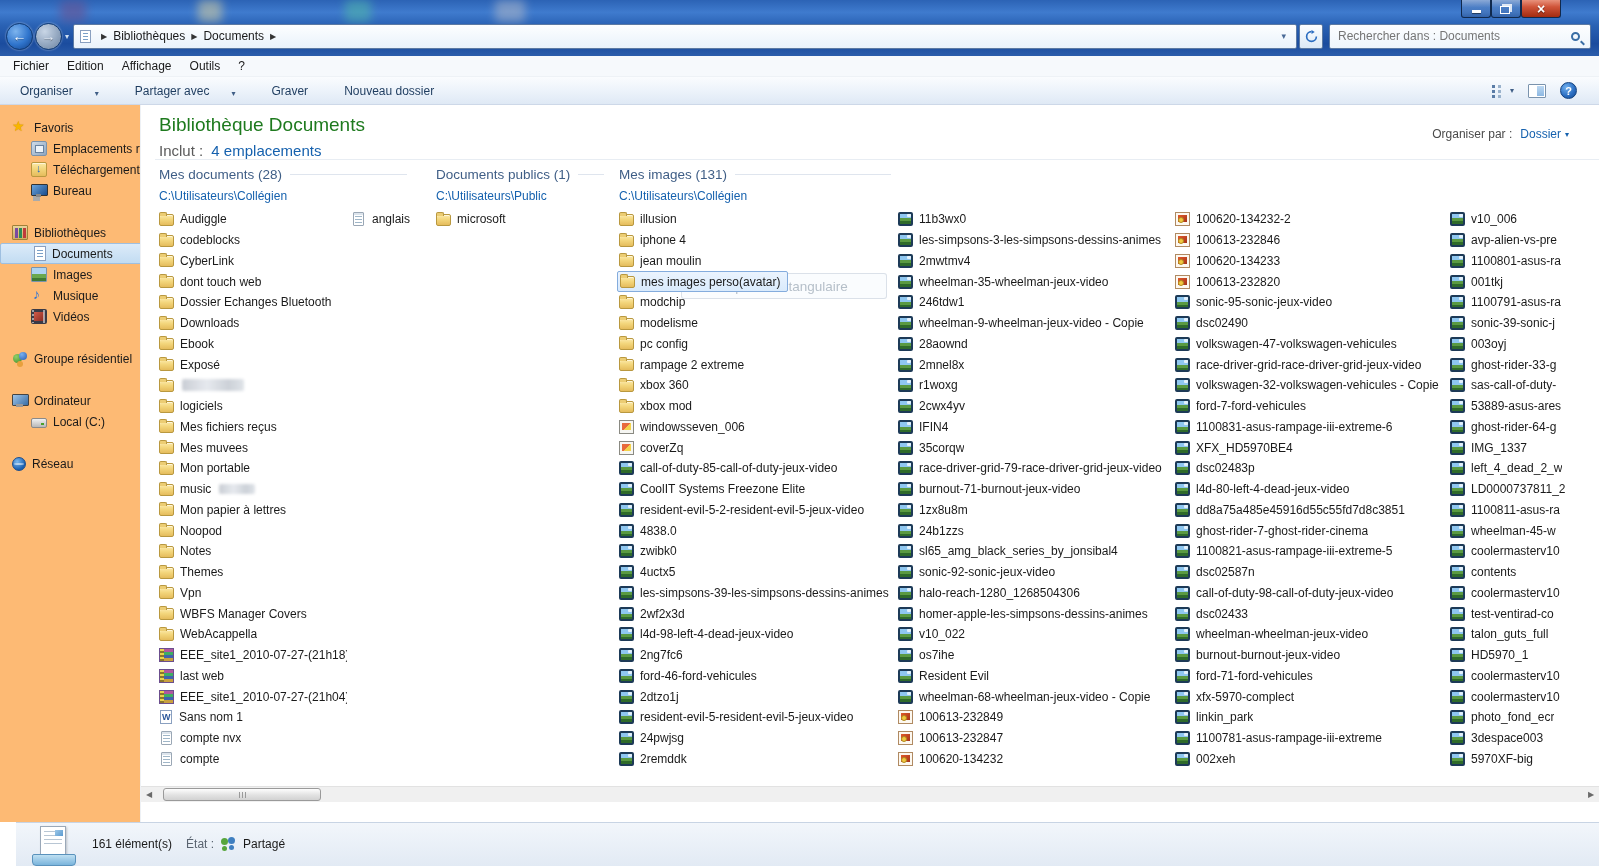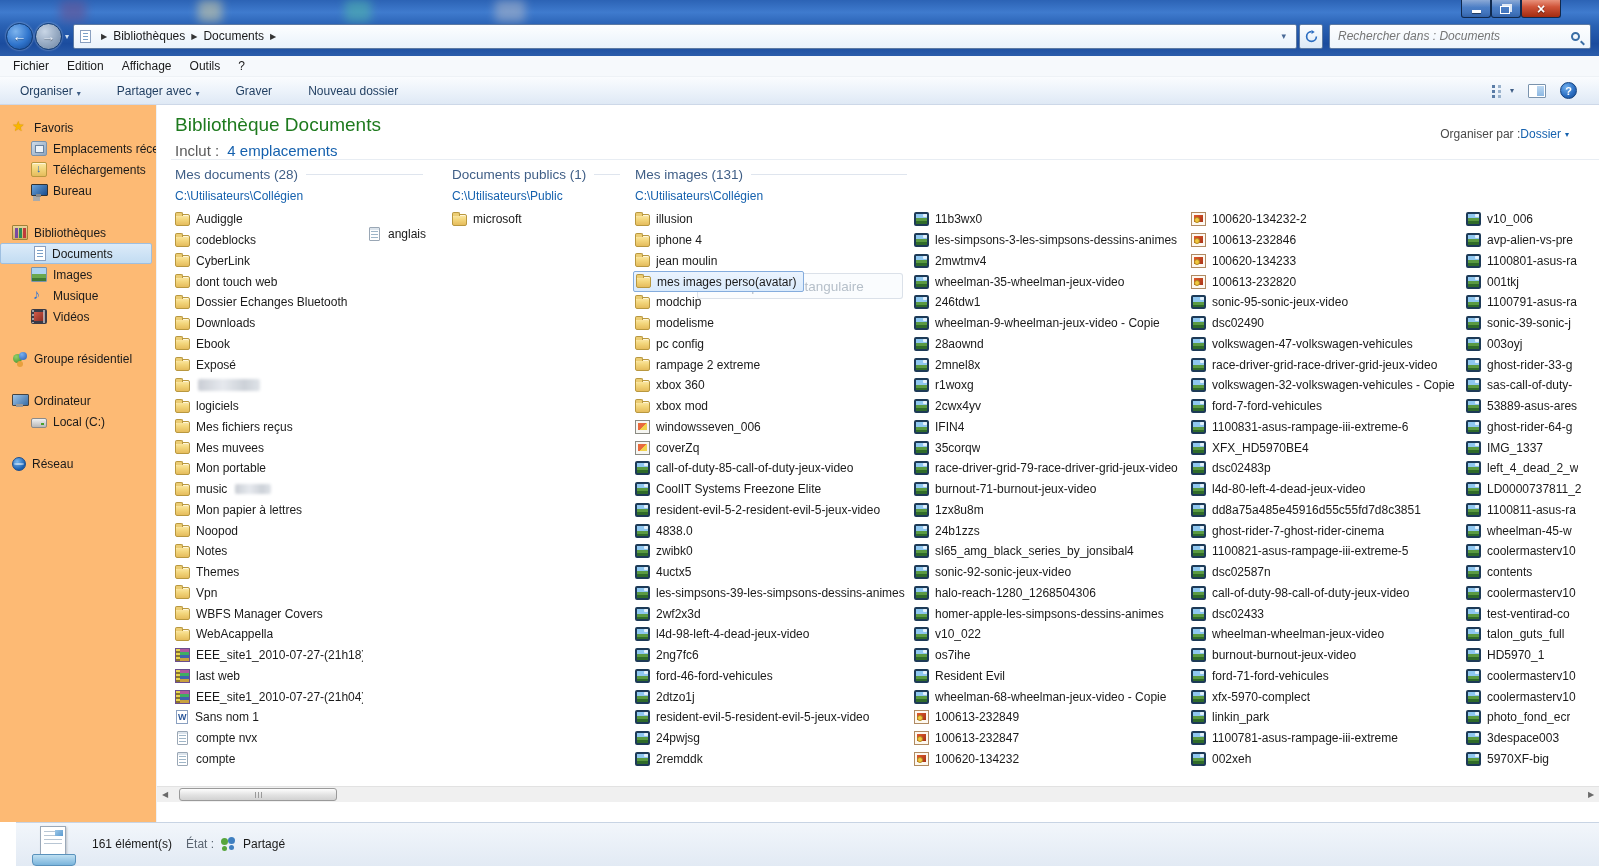--- a/index.html
+++ b/index.html
@@ -29,33 +29,33 @@
   .nav-chevron{color:#cfe0f2;font-size:8px;margin:0 4px 0 3px;}
   .addressbar{height:25px;flex:1;background:linear-gradient(180deg,#fdfeff,#e9f2fb);border:1px solid #5c7aa3;border-radius:2px;display:flex;align-items:center;padding:0 4px;max-width:1238px;}
   .crumb-icon{width:11px;height:13px;background:#fff;border:1px solid #8aa0c0;position:relative;margin:0 4px 0 2px;flex:none;}
   .crumb-icon::before{content:"";position:absolute;left:2px;right:2px;top:2px;height:8px;background:repeating-linear-gradient(180deg,#7aa0c8 0 1px,transparent 1px 3px);}
   .crumb-sep{font-size:8px;color:#333;margin:0 6px;}
   .crumb{color:#1a1a1a;white-space:nowrap;}
   .addr-spacer{flex:1;}
   .addr-drop{font-size:9px;color:#4a6a96;padding:0 6px;}
   .refreshbtn{width:24px;height:25px;margin-left:2px;border:1px solid #5c7aa3;border-radius:2px;background:linear-gradient(180deg,#fdfeff,#dce9f6);display:flex;align-items:center;justify-content:center;flex:none;}
   .searchbox{width:262px;height:25px;margin-left:6px;border:1px solid #5c7aa3;border-radius:2px;background:linear-gradient(180deg,#fdfeff,#eef5fc);display:flex;align-items:center;flex:none;}
-  .searchbox input{border:none;outline:none;background:transparent;flex:1;font-style:italic;color:#6a737e;font-size:12px;padding:0 8px;font-family:"Liberation Sans","DejaVu Sans",sans-serif;}
+  .searchbox input{border:none;outline:none;background:transparent;flex:1;color:#6a737e;font-size:12px;padding:0 8px;font-family:"Liberation Sans","DejaVu Sans",sans-serif;}
   .mag{width:9px;height:9px;border:2px solid #3a6ea5;border-radius:50%;position:relative;margin-right:10px;flex:none;}
   .mag::after{content:"";position:absolute;width:5px;height:2px;background:#3a6ea5;transform:rotate(45deg);left:7px;top:8px;}
 
   
   .menubar{position:absolute;left:0;top:56px;width:100%;height:21px;background:#f6f9fc;border-bottom:1px solid #eef2f6;display:flex;align-items:center;padding-left:4px;}
   .menu-item{padding:2px 9px;color:#1a1a1a;}
 
   
   .toolbar{position:absolute;left:0;top:77px;width:100%;height:28px;
     background:linear-gradient(180deg,#fafcfe 0%,#eef4fb 45%,#dfe9f5 100%);border-bottom:1px solid #cdd8e8;
     display:flex;align-items:center;padding:0 10px;color:#1e3c5f;}
-  .tb-item{padding:4px 10px;display:flex;align-items:flex-end;gap:4px;border-radius:2px;}
+  .tb-item{padding:4px 10px;display:flex;align-items:flex-end;gap:22px;border-radius:2px;}
   .tb-arrow{font-size:8px;color:#3f5e86;}
   .tb-right{margin-left:auto;display:flex;align-items:center;gap:14px;padding-right:12px;}
   .views-grid{width:14px;height:13px;position:relative;}
   .views-grid::before{content:"";position:absolute;left:1px;top:1px;width:3px;height:3px;background:#5a7ca6;
     box-shadow:6px 0 #9ab2cc,0 5px #5a7ca6,6px 5px #9ab2cc,0 10px #5a7ca6,6px 10px #9ab2cc;}
   .pane-icon{width:18px;height:14px;border:1px solid #7a93ad;background:#fff;position:relative;border-radius:1px;}
   .pane-icon::before{content:"";position:absolute;right:1px;top:1px;bottom:1px;width:7px;background:linear-gradient(180deg,#bcd8f2,#8db8e2);}
   .help-icon{width:17px;height:17px;border-radius:50%;background:radial-gradient(circle at 35% 30%,#6fb0ef,#2a6cc0 60%,#164b8e);border:1px solid #12407e;color:#fff;display:flex;align-items:center;justify-content:center;}
   .help-icon::before{content:"?";font-size:11px;font-weight:bold;}
 
@@ -89,25 +89,25 @@
   .i-homegroup::before{content:"";position:absolute;left:1px;top:3px;width:9px;height:9px;border-radius:50%;background:radial-gradient(circle at 35% 30%,#8fd06a,#3f8a28);}
   .i-homegroup::after{content:"";position:absolute;left:7px;top:1px;width:8px;height:8px;border-radius:50%;background:radial-gradient(circle at 35% 30%,#7ab0ee,#2a5cb0);box-shadow:-3px 8px 0 -1px #e8a03c;}
   .i-computer::before{content:"";position:absolute;left:0;top:1px;width:15px;height:10px;background:linear-gradient(135deg,#9ec4e8,#3a6ea5);border:1px solid #444;border-radius:1px;}
   .i-computer::after{content:"";position:absolute;left:4px;top:11px;width:7px;height:3px;background:#999;}
   .i-disk{background:linear-gradient(180deg,#f0f0f0,#b8b8b8);border:1px solid #8a8a8a;height:10px!important;margin-top:3px;border-radius:2px;}
   .i-disk::after{content:"";position:absolute;right:2px;bottom:2px;width:3px;height:2px;background:#4aa02a;}
   .i-network{background:radial-gradient(circle at 35% 30%,#7ab8ee,#1a5fb0 70%);border:1px solid #1c4d8c;border-radius:50%;width:14px!important;height:14px!important;}
   .i-network::before{content:"";position:absolute;left:1px;right:1px;top:5px;height:2px;background:rgba(255,255,255,.55);border-radius:50%;}
 
   
-  .files{position:absolute;left:156px;top:0;right:0;height:100%;background:#fff;overflow:hidden;border-left:1px solid #eef1f5;}
+  .files{position:absolute;left:140px;top:0;right:0;height:100%;background:#fff;overflow:hidden;border-left:1px solid #eef1f5;}
   .lib-title{position:absolute;left:18px;top:9px;font-size:19px;color:#1e7a1e;}
   .lib-includes{position:absolute;left:18px;top:37px;font-size:15px;color:#5a5a5a;}
   .lib-includes a{color:#1561ae;text-decoration:none;margin-left:4px;}
-  .arrange{position:absolute;right:30px;top:22px;color:#4a4a4a;display:flex;align-items:center;}
+  .arrange{position:absolute;right:30px;top:22px;color:#4a4a4a;display:flex;align-items:center;gap:8px;}
   .arrange .val{color:#1561ae;display:flex;align-items:center;gap:4px;}
   .arrange .tb-arrow{color:#1561ae;}
   .hdr-rule{position:absolute;top:54px;left:14px;right:0;height:1px;background:#e8edf3;}
 
   .group-hdr{position:absolute;top:62px;display:flex;align-items:center;font-size:13.5px;color:#3f5e86;white-space:nowrap;}
   .group-hdr::after{content:"";flex:1;height:1px;background:#dfe5ee;margin-left:8px;}
   .group-path{position:absolute;top:84px;font-size:12px;color:#1561ae;white-space:nowrap;}
 
   .fcol{position:absolute;top:104px;}
   .fitem{height:20.75px;display:flex;align-items:center;gap:6px;white-space:nowrap;overflow:hidden;position:relative;}
@@ -436,21 +436,21 @@
         </div>
         <div class="fitem">
           <span class="ico txt"></span>
           <span class="flabel">compte nvx</span>
         </div>
         <div class="fitem">
           <span class="ico txt"></span>
           <span class="flabel">compte</span>
         </div>
       </div>
-      <div class="fcol" style="left: 210px; width: 82px; margin-top: 15px;">
+      <div class="fcol" style="left: 210px; width: 82px;">
         <div class="fitem">
           <span class="ico txt"></span>
           <span class="flabel">anglais</span>
         </div>
       </div>
       <div class="group-hdr" style="left: 295px; width: 168px;">
         <span>Documents publics (1)</span>
       </div>
       <div class="group-path" style="left: 295px;">C:\Utilisateurs\Public</div>
       <div class="fcol" style="left: 295px; width: 176px;">

